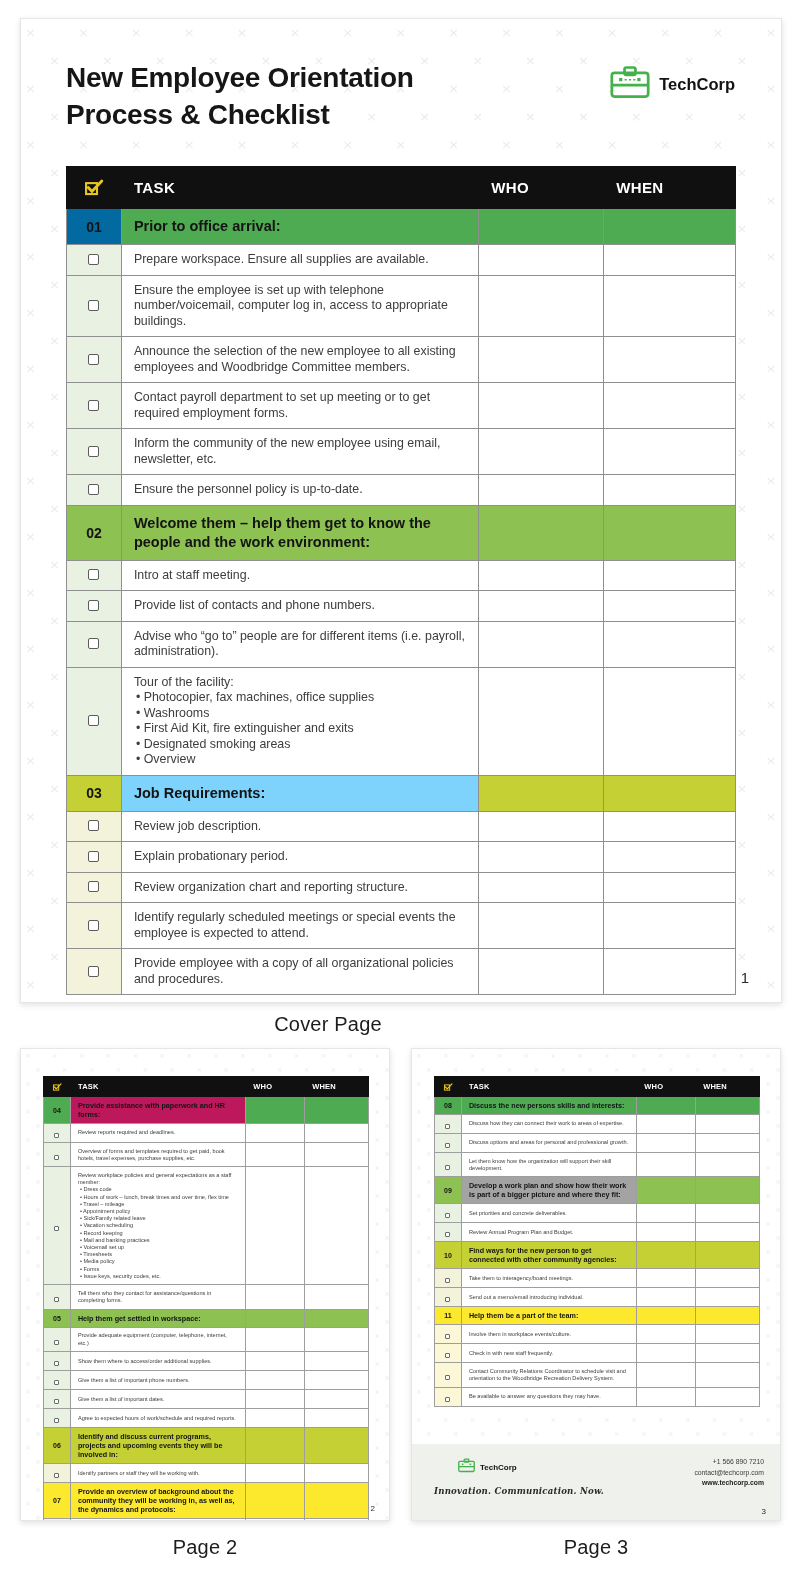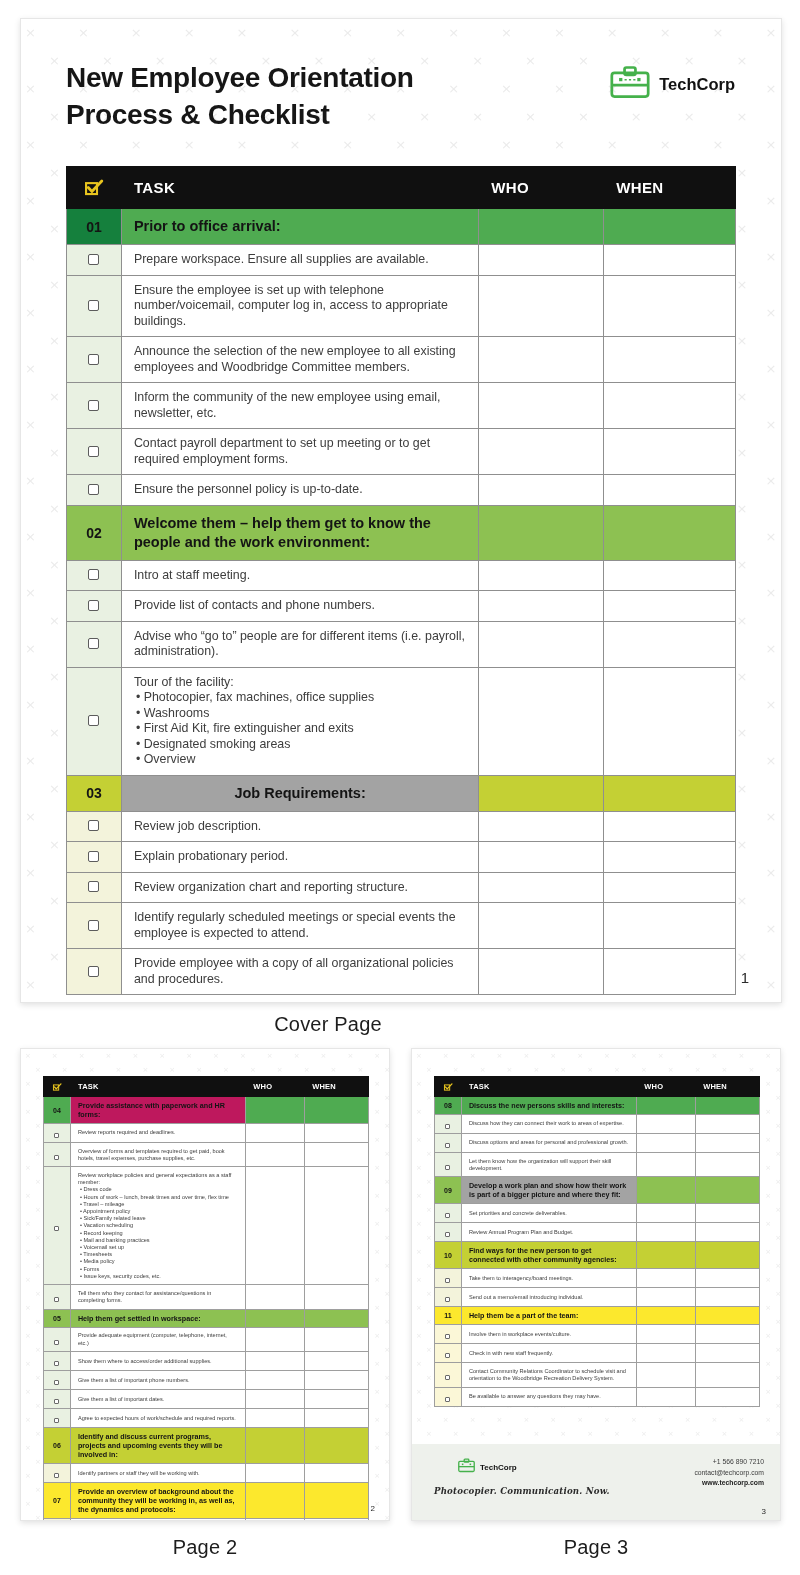--- a/index.html
+++ b/index.html
@@ -180,21 +180,21 @@
           <tr class="hdr">
             <td class="hcb"><svg class="chk-svg" viewBox="0 0 24 24">
                 <rect x="3.5" y="7" width="12.5" height="12.5" fill="none" stroke="#e9c51f" stroke-width="2.4"></rect>
                 <path d="M6 12 L10.2 16.5 L21.5 4.5" fill="none" stroke="#e9c51f" stroke-width="3.2" stroke-linecap="round"></path>
               </svg></td>
             <td>TASK</td>
             <td>WHO</td>
             <td>WHEN</td>
           </tr>
           <tr class="sec">
-            <td class="num" style="background: #15803d;">01</td>
+            <td class="num" style="background: #0369a1;">01</td>
             <td class="stitle" style="background: rgb(79, 171, 81);">Prior to office arrival:</td>
             <td style="background: rgb(79, 171, 81);"></td>
             <td style="background: rgb(79, 171, 81);"></td>
           </tr>
           <tr class="taskrow">
             <td class="cb" style="background: rgb(233, 241, 226);"><span class="box"></span></td>
             <td class="ttext">
               <div>Prepare workspace. Ensure all supplies are available.</div>
             </td>
             <td></td>
@@ -212,29 +212,29 @@
             <td class="cb" style="background: rgb(233, 241, 226);"><span class="box"></span></td>
             <td class="ttext">
               <div>Announce the selection of the new employee to all existing employees and Woodbridge Committee members.</div>
             </td>
             <td></td>
             <td></td>
           </tr>
           <tr class="taskrow">
             <td class="cb" style="background: rgb(233, 241, 226);"><span class="box"></span></td>
             <td class="ttext">
+              <div>Contact payroll department to set up meeting or to get required employment forms.</div>
+            </td>
+            <td></td>
+            <td></td>
+          </tr>
+          <tr class="taskrow">
+            <td class="cb" style="background: rgb(233, 241, 226);"><span class="box"></span></td>
+            <td class="ttext">
               <div>Inform the community of the new employee using email, newsletter, etc.</div>
-            </td>
-            <td></td>
-            <td></td>
-          </tr>
-          <tr class="taskrow">
-            <td class="cb" style="background: rgb(233, 241, 226);"><span class="box"></span></td>
-            <td class="ttext">
-              <div>Contact payroll department to set up meeting or to get required employment forms.</div>
             </td>
             <td></td>
             <td></td>
           </tr>
           <tr class="taskrow">
             <td class="cb" style="background: rgb(233, 241, 226);"><span class="box"></span></td>
             <td class="ttext">
               <div>Ensure the personnel policy is up-to-date.</div>
             </td>
             <td></td>
@@ -278,21 +278,21 @@
               <div class="bullet">•  Washrooms</div>
               <div class="bullet">•  First Aid Kit, fire extinguisher and exits</div>
               <div class="bullet">•  Designated smoking areas</div>
               <div class="bullet">•  Overview</div>
             </td>
             <td></td>
             <td></td>
           </tr>
           <tr class="sec">
             <td class="num" style="background: rgb(196, 208, 52);">03</td>
-            <td class="stitle" style="background: #a3a3a3; text-align: center;">Job Requirements:</td>
+            <td class="stitle" style="background: #7dd3fc;">Job Requirements:</td>
             <td style="background: rgb(196, 208, 52);"></td>
             <td style="background: rgb(196, 208, 52);"></td>
           </tr>
           <tr class="taskrow">
             <td class="cb" style="background: rgb(243, 243, 219);"><span class="box"></span></td>
             <td class="ttext">
               <div>Review job description.</div>
             </td>
             <td></td>
             <td></td>
@@ -697,21 +697,21 @@
         <svg width="17" height="15" viewBox="0 0 44 38">
           <rect x="16" y="2.5" width="12" height="8" rx="2" fill="none" stroke="#45b14b" stroke-width="3.4"></rect>
           <rect x="2" y="8.5" width="40" height="26" rx="3" fill="none" stroke="#45b14b" stroke-width="3.4"></rect>
           <line x1="2" y1="22" x2="42" y2="22" stroke="#45b14b" stroke-width="3.4"></line>
           <rect x="10" y="14" width="4" height="4" fill="#45b14b"></rect>
           <rect x="30" y="14" width="4" height="4" fill="#45b14b"></rect>
         </svg>
       </span>
       <span class="brand-name">TechCorp</span>
     </div>
-    <div class="tagline">Photocopier. Communication. Now.</div>
+    <div class="tagline">Innovation. Communication. Now.</div>
     <div class="contact">
       <div>+1 566 890 7210</div>
       <div>contact@techcorp.com</div>
       <div class="site">www.techcorp.com</div>
     </div>
     <div class="pagenum">3</div>
   </div>
 </div>
 <div class="caption" id="caption-page3">Page 3</div>
 

